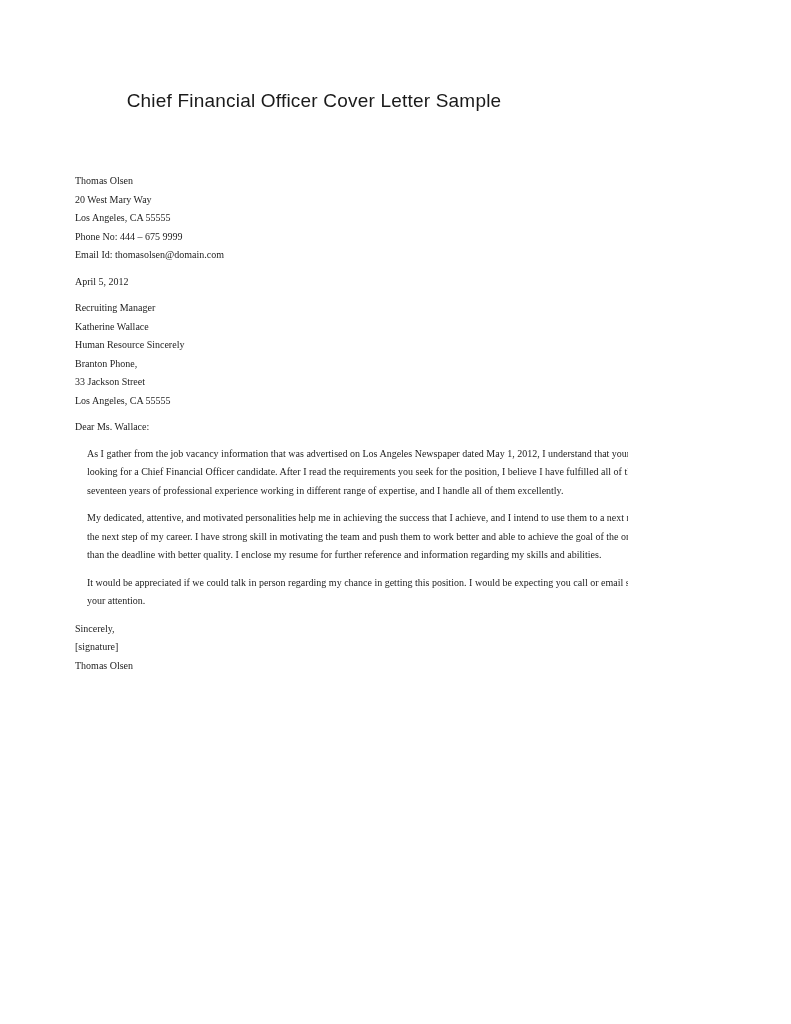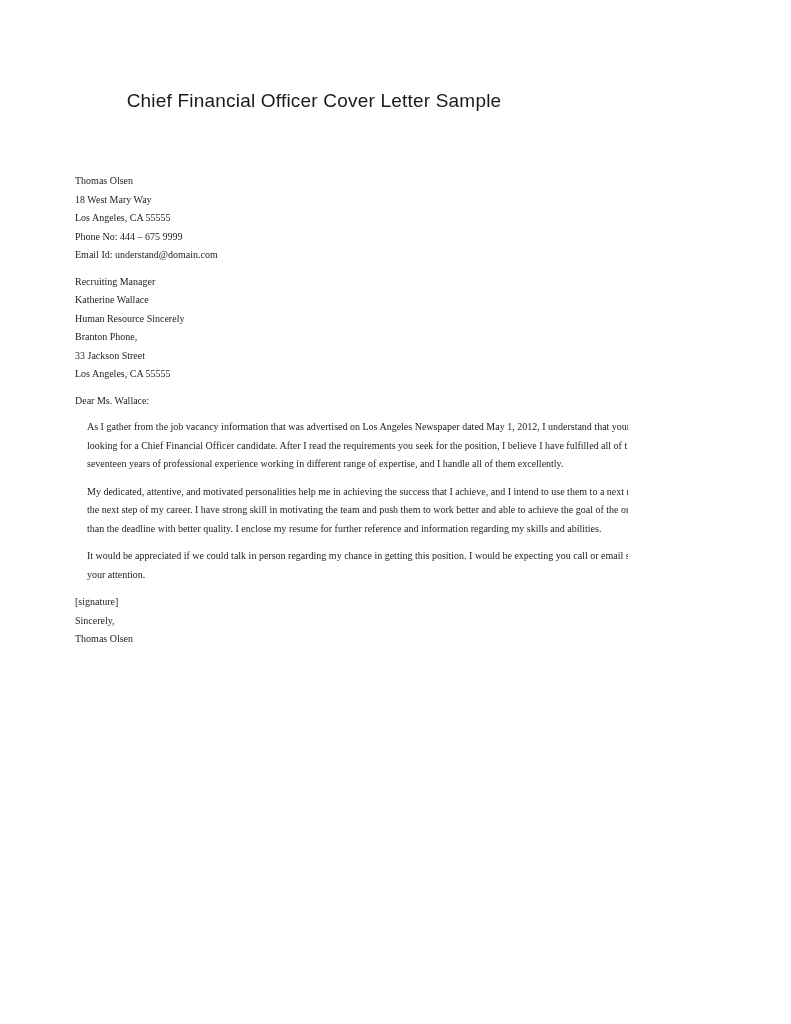--- a/index.html
+++ b/index.html
@@ -52,42 +52,43 @@
 <body>
 
 <div class="page">
 
   <h1 class="doc-title">Chief Financial Officer Cover Letter Sample</h1>
 
   <div class="letter-body">
 
     <div class="block">
       <div>Thomas Olsen</div>
-      <div>18 West Mary Way</div>
+      <div>20 West Mary Way</div>
       <div>Los Angeles, CA 55555</div>
       <div>Phone No: 444 – 675 9999</div>
-      <div>Email Id: understand@domain.com</div>
+      <div>Email Id: thomasolsen@domain.com</div>
     </div>
 
+    <div class="block">April 5, 2012</div>
 
     <div class="block">
       <div>Recruiting Manager</div>
       <div>Katherine Wallace</div>
       <div>Human Resource Sincerely</div>
       <div>Branton Phone,</div>
       <div>33 Jackson Street</div>
       <div>Los Angeles, CA 55555</div>
     </div>
 
     <div class="block">Dear Ms. Wallace:</div>
 
     <p class="para">As I gather from the job vacancy information that was advertised on Los Angeles Newspaper dated May 1, 2012, I understand that your company is currently looking for a Chief Financial Officer candidate. After I read the requirements you seek for the position, I believe I have fulfilled all of them successfully. I have seventeen years of professional experience working in different range of expertise, and I handle all of them excellently.</p>
     <p class="para">My dedicated, attentive, and motivated personalities help me in achieving the success that I achieve, and I intend to use them to a next new level in performing the next step of my career. I have strong skill in motivating the team and push them to work better and able to achieve the goal of the organization even faster than the deadline with better quality. I enclose my resume for further reference and information regarding my skills and abilities.</p>
     <p class="para">It would be appreciated if we could talk in person regarding my chance in getting this position. I would be expecting you call or email soon. Thank you for your attention.</p>
 
     <div class="closing">
+      <div>Sincerely,</div>
       <div>[signature]</div>
-      <div>Sincerely,</div>
       <div>Thomas Olsen</div>
     </div>
 
   </div>
 </div>
 
 </body></html>

